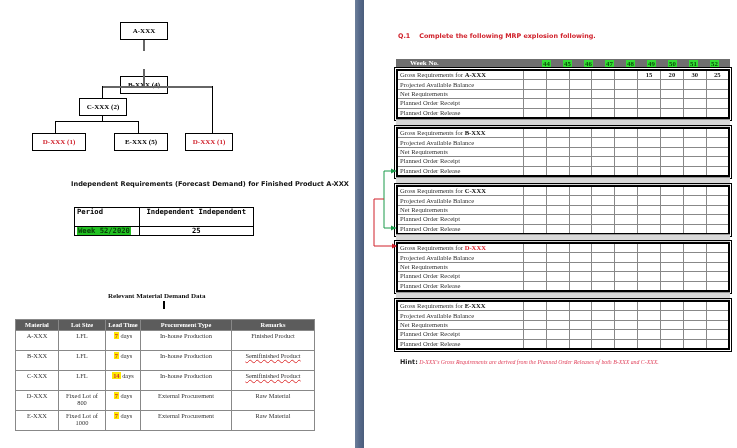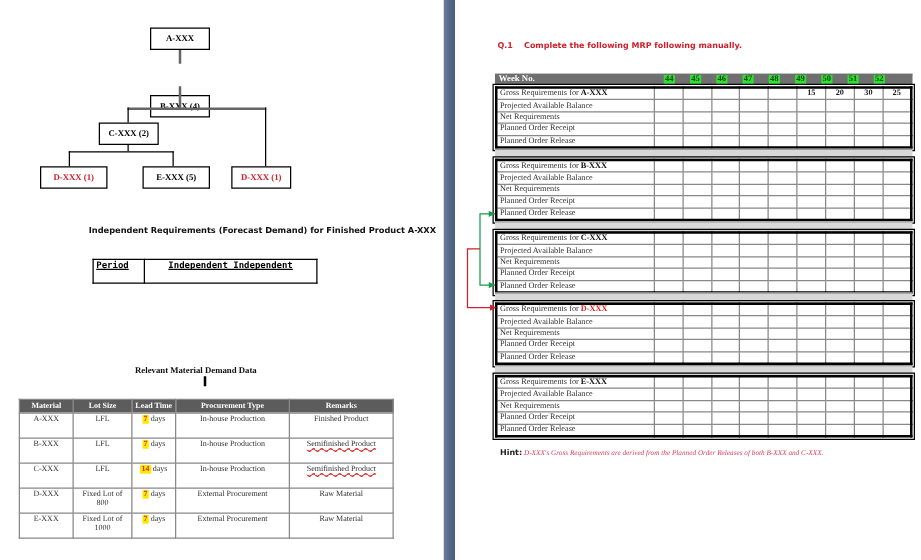--- a/index.html
+++ b/index.html
@@ -7,33 +7,33 @@
   .page-left{position:absolute;left:0;top:0;width:355px;height:448px;background:#fff;}
   .gutter{position:absolute;left:355px;top:0;width:9px;height:448px;background:linear-gradient(90deg,#6c7f9a,#56698a 50%,#4a5d7c);}
   .page-right{position:absolute;left:364px;top:0;width:373px;height:448px;background:#fff;}
   
   .node{position:absolute;border:1.5px solid #000;background:#fff;font-size:7px;font-weight:bold;display:flex;align-items:center;justify-content:center;box-sizing:border-box;}
   .node.red{color:#d0202a;}
   .ln{position:absolute;background:#000;}
   .ln.g{background:#666;}
   .sec-title{position:absolute;font-family:"DejaVu Sans",sans-serif;font-weight:bold;font-size:6.6px;color:#111;white-space:nowrap;}
   table{border-collapse:collapse;}
-  .ir{position:absolute;left:74px;top:207px;width:180px;font-size:7.2px;font-weight:bold;font-family:"DejaVu Sans Mono",monospace;text-decoration:underline;}
+  .ir{position:absolute;left:74px;top:207px;width:180px;font-size:7.2px;font-weight:bold;font-family:"DejaVu Sans Mono",monospace;}
   .ir td,.ir th{border:1px solid #000;padding:0 2px;height:8px;line-height:8px;}
   .ir th{font-weight:bold;vertical-align:top;}
   .ir .wk{background:#22c122;color:#0a3a0a;display:inline-block;padding:0 1px;}
   .mm{position:absolute;left:15px;top:319px;width:300px;font-size:6.4px;}
   .mm th{background:#5c5c5c;color:#fff;border:1px solid #888;font-weight:bold;padding:1px 2px;line-height:7.5px;}
   .mm td{border:1px solid #888;text-align:center;vertical-align:top;padding:1px 2px;height:17px;line-height:7.5px;color:#333;}
   .hl{background:#ffe800;color:#c33;font-weight:bold;padding:0 1px;}
   .squig{text-decoration:underline wavy #d33;text-decoration-thickness:0.5px;}
   
   .q{position:absolute;left:34px;top:32px;font-family:"DejaVu Sans",sans-serif;font-size:6.4px;font-weight:bold;color:#d0202a;white-space:nowrap;}
   .hdr{position:absolute;left:32px;top:59px;width:334px;height:9px;background:#6f6f6f;display:flex;}
-  .hdr .lab{width:126px;color:#fff;font-size:7px;font-weight:bold;padding-left:3px;line-height:9px;}
+  .hdr .lab{width:126px;color:#fff;font-size:7px;font-weight:bold;padding-left:14px;line-height:9px;}
   .hdr .wc{width:21px;display:flex;align-items:center;justify-content:center;}
   .hdr .wc span{background:#33dd33;color:#0a4a0a;font-size:6.8px;font-weight:bold;padding:0 1px;line-height:8px;}
   .blk{position:absolute;left:32px;width:334px;}
   .blk table{width:334px;table-layout:fixed;border:2px solid #000;outline:1px solid #000;outline-offset:1px;}
   .blk td{border:1px solid #888;height:8.4px;padding:0;font-size:6.6px;line-height:8px;color:#333;}
   .blk td.l{width:123px;padding-left:2px;white-space:nowrap;overflow:hidden;}
   .blk td.v{text-align:center;font-weight:bold;color:#222;}
   .sep{position:absolute;left:32px;width:334px;height:7px;background:#d8d8d8;border-top:1px solid #999;border-bottom:1px solid #999;display:flex;}
   .mat{font-weight:bold;color:#111;}
   .mat.red{color:#e0202a;}
@@ -76,20 +76,24 @@
   </div>
 
   <div class="sec-title" style="left:23px;top:180px;padding-left:48px;">Independent Requirements (Forecast Demand) for Finished Product A-XXX</div>
 
   <table class="ir">
     <tbody>
         <tr>
       <th style="text-align:left;height:18px;">Period</th>
       <th style="text-align:center;">Independent Independent</th>
     </tr>
+    <tr>
+          <td><span class="wk">Week 52/2020</span></td>
+          <td style="text-align:center">25</td>
+        </tr>
   </tbody>
     </table>
 
   <div class="sec-title" style="left:108px;top:292px;font-family:'Liberation Serif',serif;font-size:7px;">Relevant Material Demand Data</div>
   <div style="position:absolute;left:163px;top:301px;width:2px;height:8px;background:#000;"></div>
 
   <table class="mm">
     <tbody>
         <tr>
       <th style="width:38px">Material</th>
@@ -134,21 +138,21 @@
       <td>Raw Material</td>
     </tr>
   </tbody>
     </table>
 </div>
 
 <div class="gutter"></div>
 
 <div class="page-right">
   <div class="q">
-    <span>Q.1</span>&nbsp;&nbsp;&nbsp;&nbsp;<span>Complete the following MRP following manually.</span>
+    <span>Q.1</span>&nbsp;&nbsp;&nbsp;&nbsp;<span>Complete the following MRP explosion following.</span>
   </div>
   <div style="position:absolute;left:32px;top:59px;width:334px;height:1px;background:#777;"></div>
 
   <div class="hdr">
     <div class="lab">Week No.</div>
     <div class="wc">
         <span>44</span>
       </div>
     <div class="wc">
         <span>45</span>

